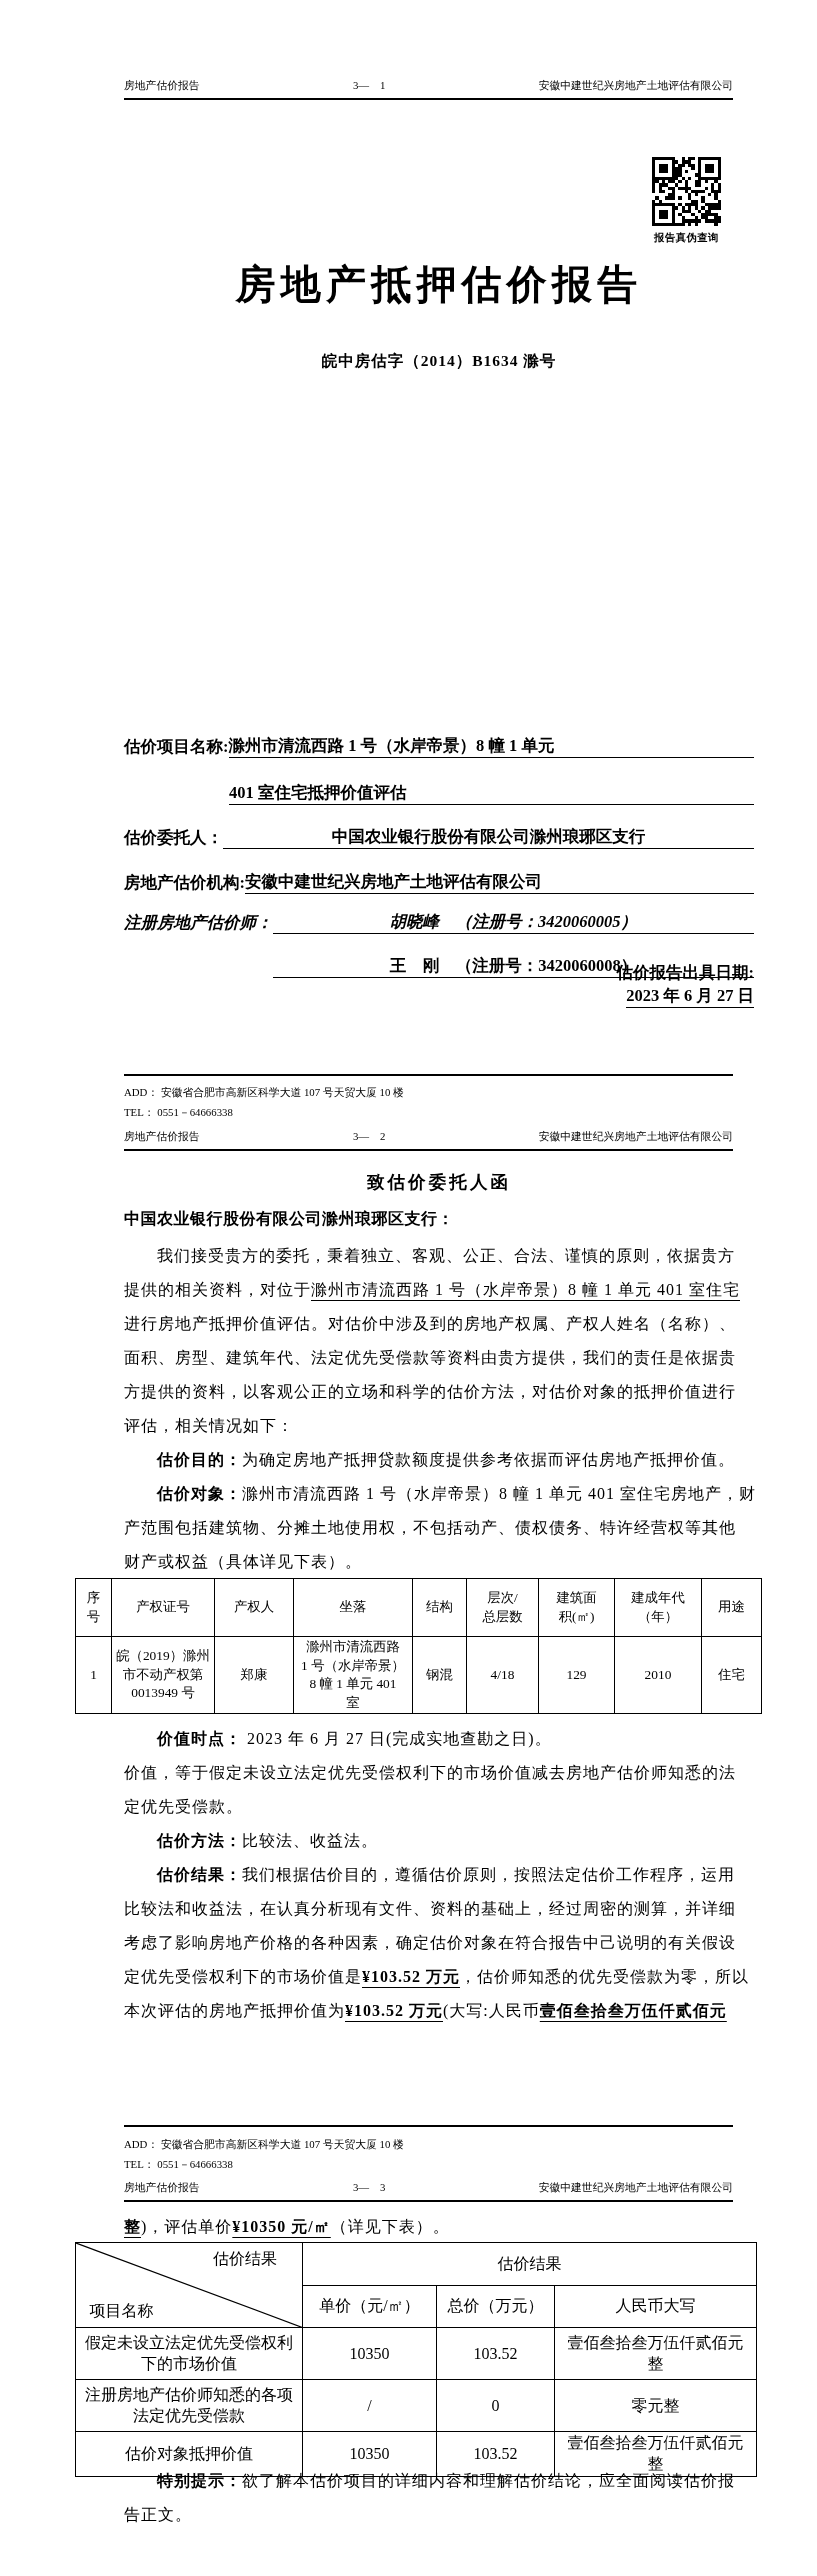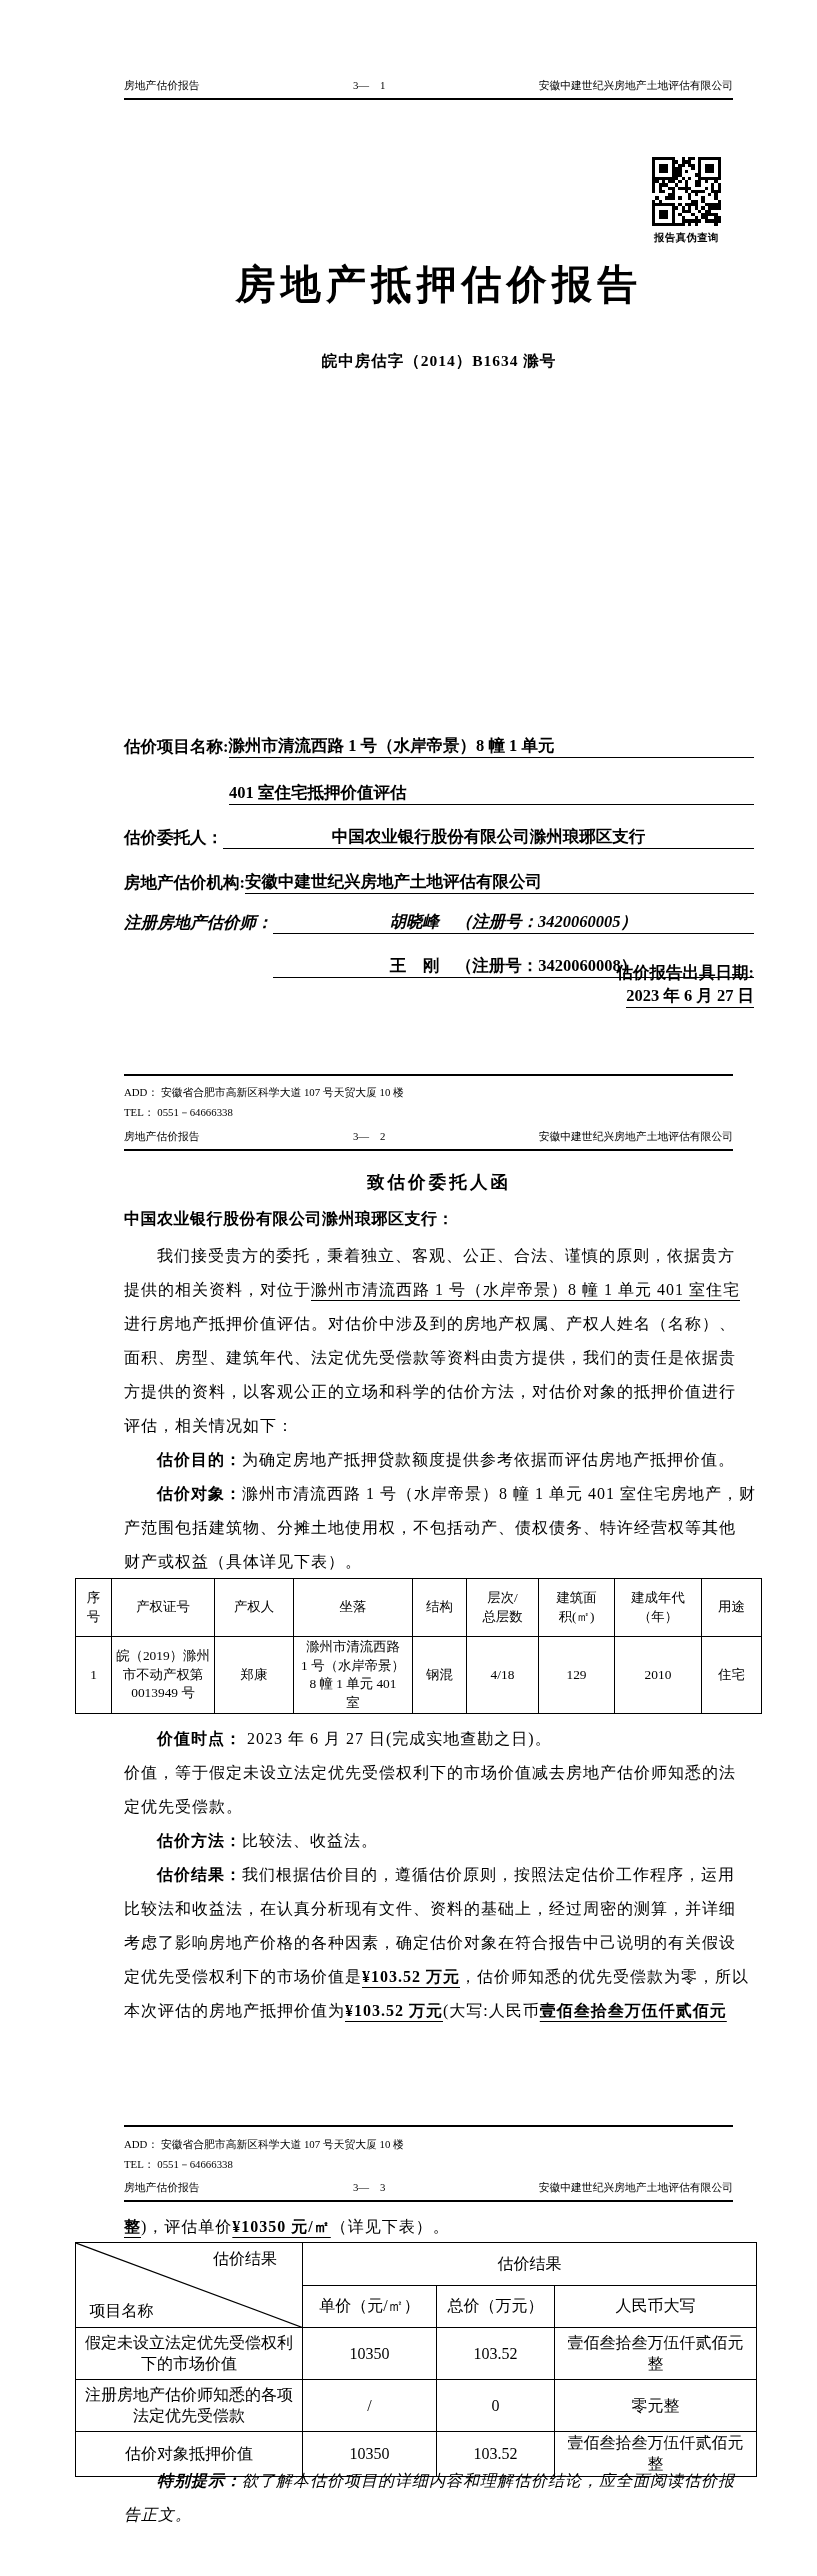--- a/index.html
+++ b/index.html
@@ -476,19 +476,19 @@
     <tr style="height:44px">
       <td>估价对象抵押价值</td>
       <td>10350</td>
       <td>103.52</td>
       <td>壹佰叁拾叁万伍仟贰佰元
 整</td>
     </tr>
   </tbody>
     </table>
 
-  <div class="abs blk" style="top:2464px;font-style:italic;">
+  <div class="abs blk" style="top:2464px;">
     <div class="bl ind"><span class="b">特别提示：</span><span>欲了解本估价项目的详细内容和理解估价结论，应全面阅读估价报</span></div>
     <div class="bl"><span>告正文。</span></div>
   </div>
 
 </div>
 
 
 </body></html>

